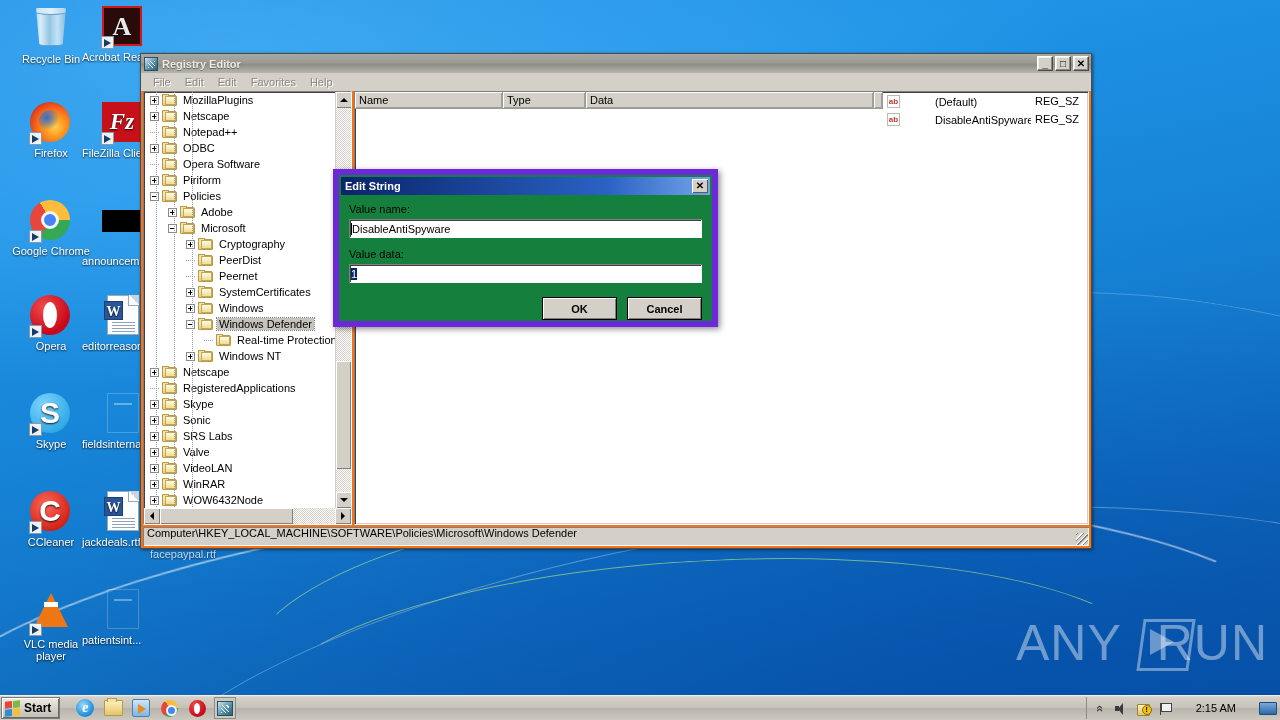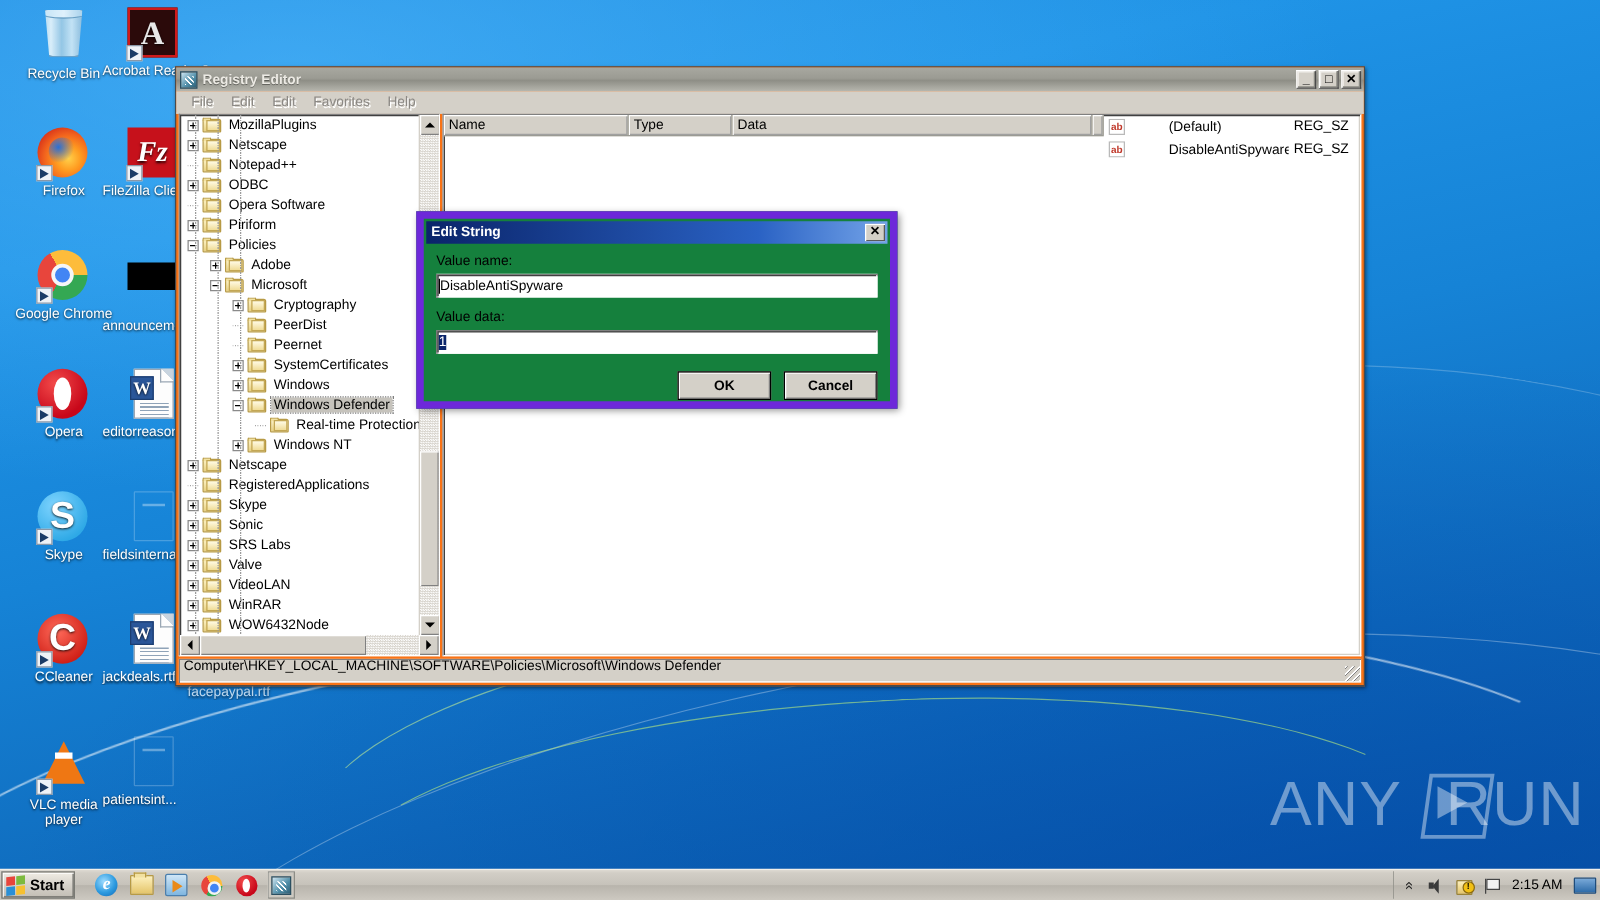--- a/index.html
+++ b/index.html
@@ -253,21 +253,21 @@
      background:conic-gradient(from 210deg,#e8453c 0deg 120deg,#fdbc3b 120deg 240deg,#34a853 240deg 360deg); position:relative; }
   .q-chrome::after{ content:""; position:absolute; left:5px; top:5px; width:7px; height:7px; border-radius:50%;
      background:#4285f4; border:2px solid #f2f2f2; box-sizing:content-box; }
   .q-opera{ width:17px; height:17px; border-radius:50%;
      background:radial-gradient(circle at 35% 30%,#f24a4a,#c8071a 70%); position:relative; }
   .q-opera::after{ content:""; position:absolute; left:5px; top:3px; width:6px; height:11px; border-radius:50%; background:#fff; }
   .q-regedit{ width:16px; height:15px; background:linear-gradient(135deg,#cfe6f2,#4f8ea8 60%,#2f5f75);
      border:1px solid #2b4f61; position:relative; }
   .q-regedit::after{ content:""; position:absolute; left:3px; top:3px; width:8px; height:8px;
      background:repeating-linear-gradient(45deg,#fff 0 1px,transparent 1px 3px); }
-  #tray{ margin-left:auto; display:flex; align-items:center; height:22px; padding:0 4px 0 6px; gap:7px;
+  #tray{ margin-left:auto; display:flex; align-items:center; height:22px; padding:0 4px 0 6px; gap:21px;
      box-shadow:inset 1px 0 0 #8d8d86; font-size:11px; color:#000; }
   .trayicon{ width:15px; height:15px; position:relative; }
   .t-chev::after{ content:"\00AB"; position:absolute; inset:0; text-align:center; line-height:15px;
      font-size:12px; color:#222; transform:rotate(90deg); }
   .t-spk{ }
   .t-spk::before{ content:""; position:absolute; left:1px; top:5px; width:4px; height:5px; background:#3a3a3a; }
   .t-spk::after{ content:""; position:absolute; left:4px; top:2px; width:0; height:0;
      border-right:5px solid #3a3a3a; border-top:6px solid transparent; border-bottom:6px solid transparent; }
   .t-flag{ }
   .t-flag::before{ content:""; position:absolute; left:2px; top:2px; width:1px; height:12px; background:#444; }

